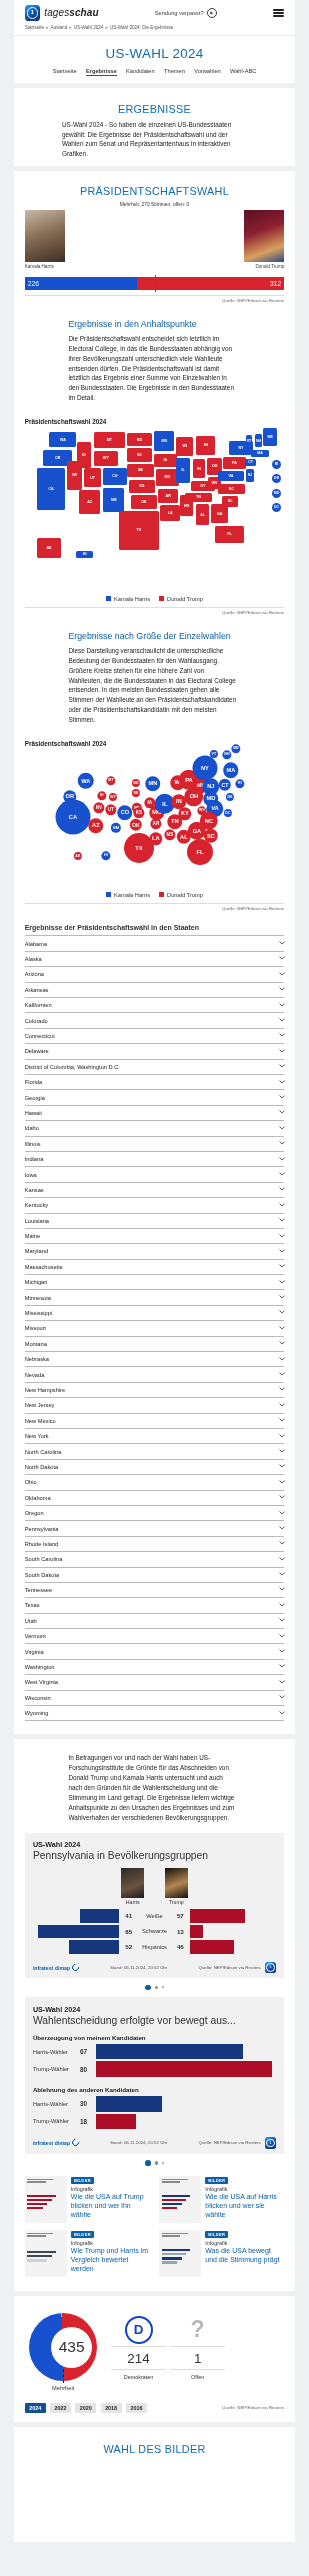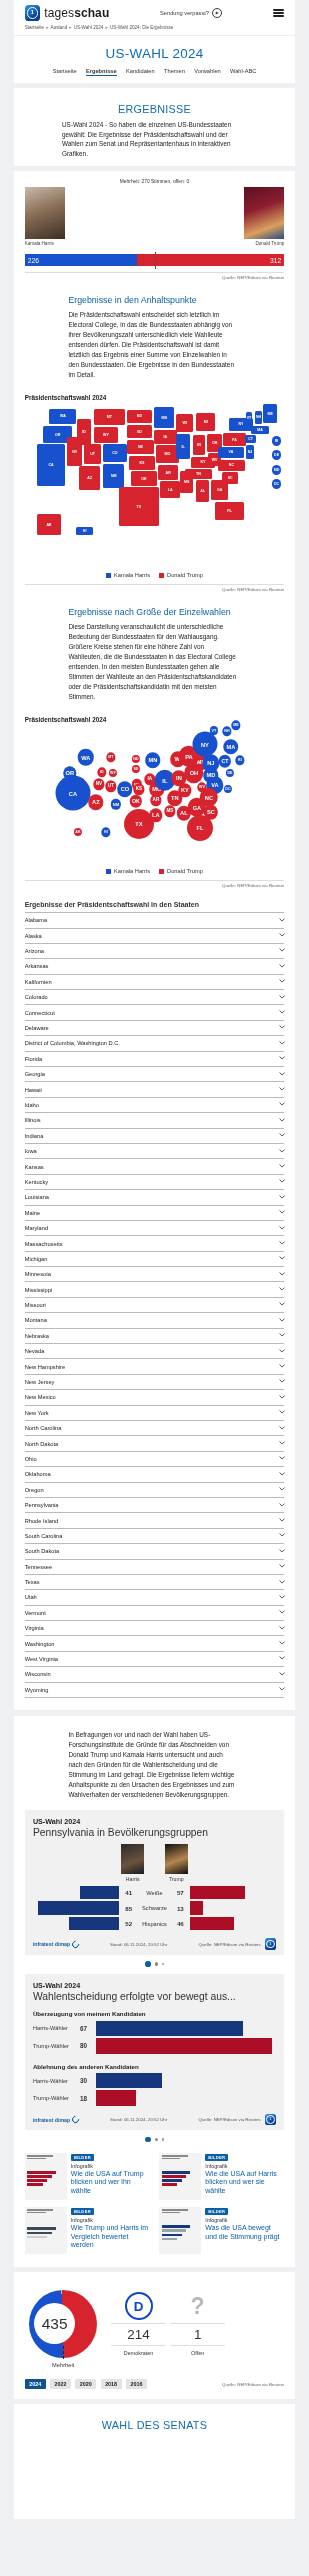--- a/index.html
+++ b/index.html
@@ -4,21 +4,21 @@
 <style>
   html,body{margin:0;padding:0;background:#eef0f1;font-family:"Liberation Sans","DejaVu Sans",sans-serif;color:#333;}
   body{width:309px;margin:0 auto;font-size:6.2px;}
   .card{background:#fff;margin:0 14.4px 5.2px 14.4px;}
   .card.pad{padding:7.2px 10.3px;}
   
   .topbar{background:#fff;margin:0 14.4px;padding:5.2px 10.3px 2.1px 10.3px;display:flex;align-items:center;}
   .logo{display:flex;align-items:center;gap:4.1px;}
   .logo-box{width:15.5px;height:15.5px;border-radius:3.6px;background:linear-gradient(145deg,#2e9bf0,#0b3f8f 70%);display:flex;align-items:center;justify-content:center;color:#fff;font-weight:bold;font-size:7.7px;}
   .logo-box span{display:inline-block;width:9.3px;height:9.3px;border:1px solid #fff;border-radius:50%;text-align:center;line-height:8.8px;font-size:5.7px;}
-  .logo-word{font-size:12px;color:#1d1d1d;letter-spacing:0.1px;}
+  .logo-word{font-size:10px;color:#1d1d1d;letter-spacing:0.1px;font-style:italic;}
   .logo-word b{font-weight:bold;}
   .sendung{margin-left:auto;margin-right:auto;display:flex;align-items:center;gap:3.1px;color:#3c3c3c;font-size:5.7px;cursor:pointer;}
   .play-circ{width:8.2px;height:8.2px;border:0.8px solid #3c3c3c;border-radius:50%;display:flex;align-items:center;justify-content:center;font-size:4.1px;color:#3c3c3c;}
   .burger{width:11.3px;height:7.2px;display:flex;flex-direction:column;justify-content:space-between;cursor:pointer;}
   .burger i{display:block;height:1.3px;background:#222;border-radius:1px;}
   .crumbs{background:#fff;margin:0 14.4px;padding:2.1px 10.3px 5.2px 10.3px;font-size:4.6px;color:#555;border-bottom:0.5px solid #eee;}
   .crumbs span.sep{color:#888;margin:0 2.1px;}
   .crumbs a{color:#555;text-decoration:none;cursor:pointer;}
   
   .hero{background:#fff;margin:0 14.4px 5.2px 14.4px;padding:7.2px 0 7.2px 0;text-align:center;}
@@ -95,21 +95,21 @@
   .thumb .bars{flex:1;display:flex;flex-direction:column;justify-content:center;gap:1.5px;}
   .thumb .bars i{display:block;height:2.6px;}
   .t-body{min-width:0;}
   .badge{display:inline-block;background:#0b5fa6;color:#fff;font-size:4.1px;font-weight:bold;padding:1px 3.1px;border-radius:1px;letter-spacing:0.3px;}
   .t-kick{font-size:5.4px;color:#333;margin:2.1px 0 1px 0;}
   .t-title{color:#0b5fa6;font-size:7px;line-height:1.25;cursor:pointer;}
   
   .house{display:flex;align-items:flex-start;gap:9.3px;margin:9.3px 10.3px 0 10.3px;}
   .donut-wrap{text-align:center;flex:0 0 77px;}
   .donut{width:68px;height:68px;border-radius:50%;margin:0 auto;position:relative;}
-  .donut .hole{position:absolute;left:5px;top:13.4px;width:41px;height:41px;background:#fff;border-radius:50%;display:flex;align-items:center;justify-content:center;font-size:15.5px;color:#333;}
+  .donut .hole{position:absolute;left:22px;top:13.4px;width:41px;height:41px;background:#fff;border-radius:50%;display:flex;align-items:center;justify-content:center;font-size:15.5px;color:#333;}
   .donut .dash{position:absolute;left:50%;bottom:-1.5px;width:1px;height:13.4px;border-left:1px dashed #222;}
   .donut-cap{font-size:5.7px;color:#333;margin-top:4.1px;}
   .parties{flex:1;display:grid;grid-template-columns:1fr 1fr 1fr;text-align:center;column-gap:4.1px;margin-top:3.1px;}
   .p-logo{height:27px;display:flex;align-items:center;justify-content:center;}
   .dem-logo{width:24px;height:24px;border-radius:50%;border:2.1px solid #1145c9;display:flex;align-items:center;justify-content:center;color:#1145c9;font-weight:bold;font-size:13.4px;}
   .q-mark{font-size:23px;color:#b9b9b9;font-weight:bold;}
   .gop-logo{background:#d7232e;color:#fff;font-weight:bold;font-size:10.3px;padding:5.2px 5.2px;letter-spacing:0.5px;}
   .p-num{border-top:0.5px solid #ddd;border-bottom:0.5px solid #ddd;font-size:13.4px;color:#333;padding:3.1px 0;margin-top:3.1px;}
   .p-lab{font-size:5.4px;color:#333;padding:4.1px 0;}
   .years{display:flex;gap:4.1px;margin:11.3px 10.3px 0 10.3px;align-items:center;}
@@ -151,20 +151,21 @@
       <div class="tab">Wahl-ABC</div>
     </div>
 </div>
 
 <div class="card pad">
   <h2 class="center">ERGEBNISSE</h2>
   <p class="intro-text">US-Wahl 2024 - So haben die einzelnen US-Bundesstaaten gewählt: Die Ergebnisse der Präsidentschaftswahl und der Wahlen zum Senat und Repräsentantenhaus in interaktiven Grafiken.</p>
 </div>
 
 <div class="card" style="padding:7.2px 0 12.4px 0;">
+  <h2 class="center">PRÄSIDENTSCHAFTSWAHL</h2>
   <div class="maj">Mehrheit: 270 Stimmen, offen: 0</div>
   <div class="prez-row">
     <div class="photo left">
       <div class="img harris"></div>
       <div class="cap">Kamala Harris</div>
     </div>
     <div class="photo right">
       <div class="img trump"></div>
       <div class="cap">Donald Trump</div>
     </div>
@@ -918,16 +919,16 @@
       <div class="chip active">2024</div>
       <div class="chip">2022</div>
       <div class="chip">2020</div>
       <div class="chip">2018</div>
       <div class="chip">2016</div>
       <span class="src-inline">Quelle: NEP/Edison via Reuters</span>
     </div>
 </div>
 
 <div class="card" style="padding:8.2px 0 5.2px 0;">
-  <h2 class="center">WAHL DES SENATS</h2>
+  <h2 class="center">WAHL DES BILDER</h2>
   <div class="empty-zone"></div>
 </div>
 
 
 </body></html>

